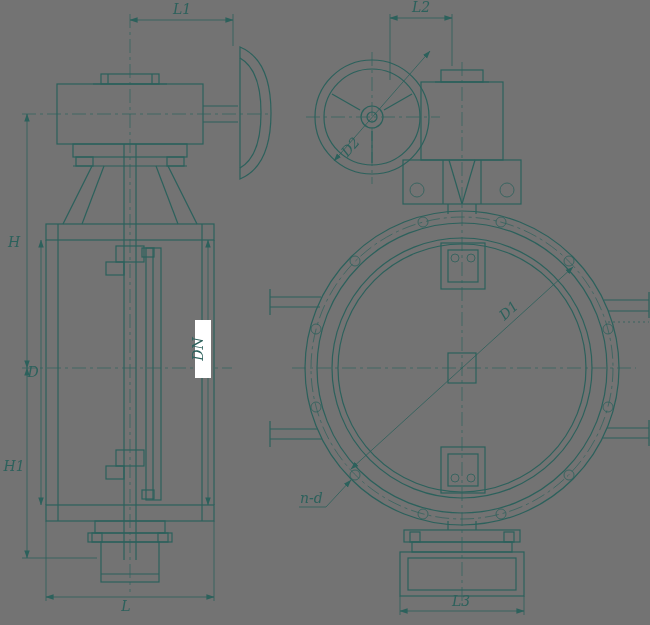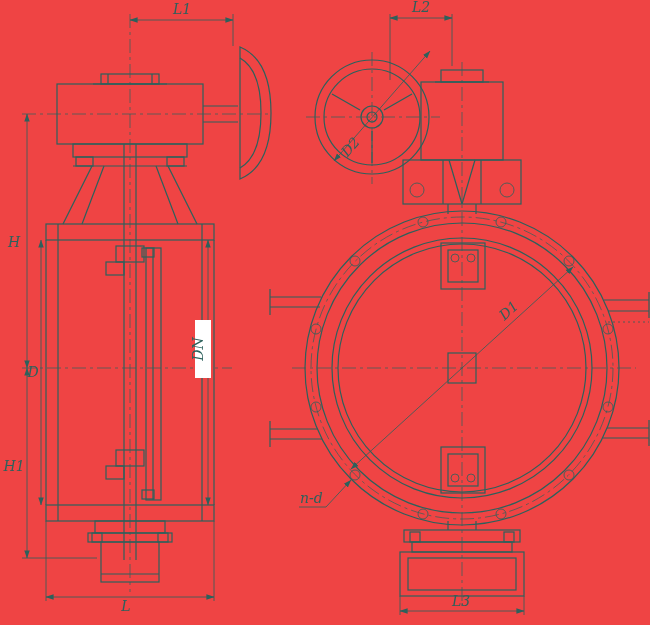--- a/index.html
+++ b/index.html
@@ -1,17 +1,17 @@
 <!DOCTYPE html>
 <html style="--line: #2c615c;"><head>
 <meta charset="utf-8">
 <style>
   :root { --line: #2c615c; }
   html,body { margin:0; padding:0; background:#ffffff; }
-  .stage { width:650px; height:625px; position:relative; background:#ef4444; overflow:hidden; }
+  .stage { width:650px; height:625px; position:relative; background:#737373; overflow:hidden; }
   svg { display:block; }
   svg * { stroke: var(--line); fill: none; stroke-width: 1.2; }
   svg .thin { stroke-width: 0.8; }
   svg .cl { stroke-width: 0.7; stroke-dasharray: 14 4 3 4; }
   svg .dot { stroke-width: 0.8; stroke-dasharray: 2 3; }
   svg text { stroke: none; fill: var(--line); font: italic 14px "DejaVu Serif", serif; }
   svg .mask { fill:#ffffff; stroke:none; }
   svg .arrhead { fill: var(--line); stroke: none; }
 </style>
 </head>

